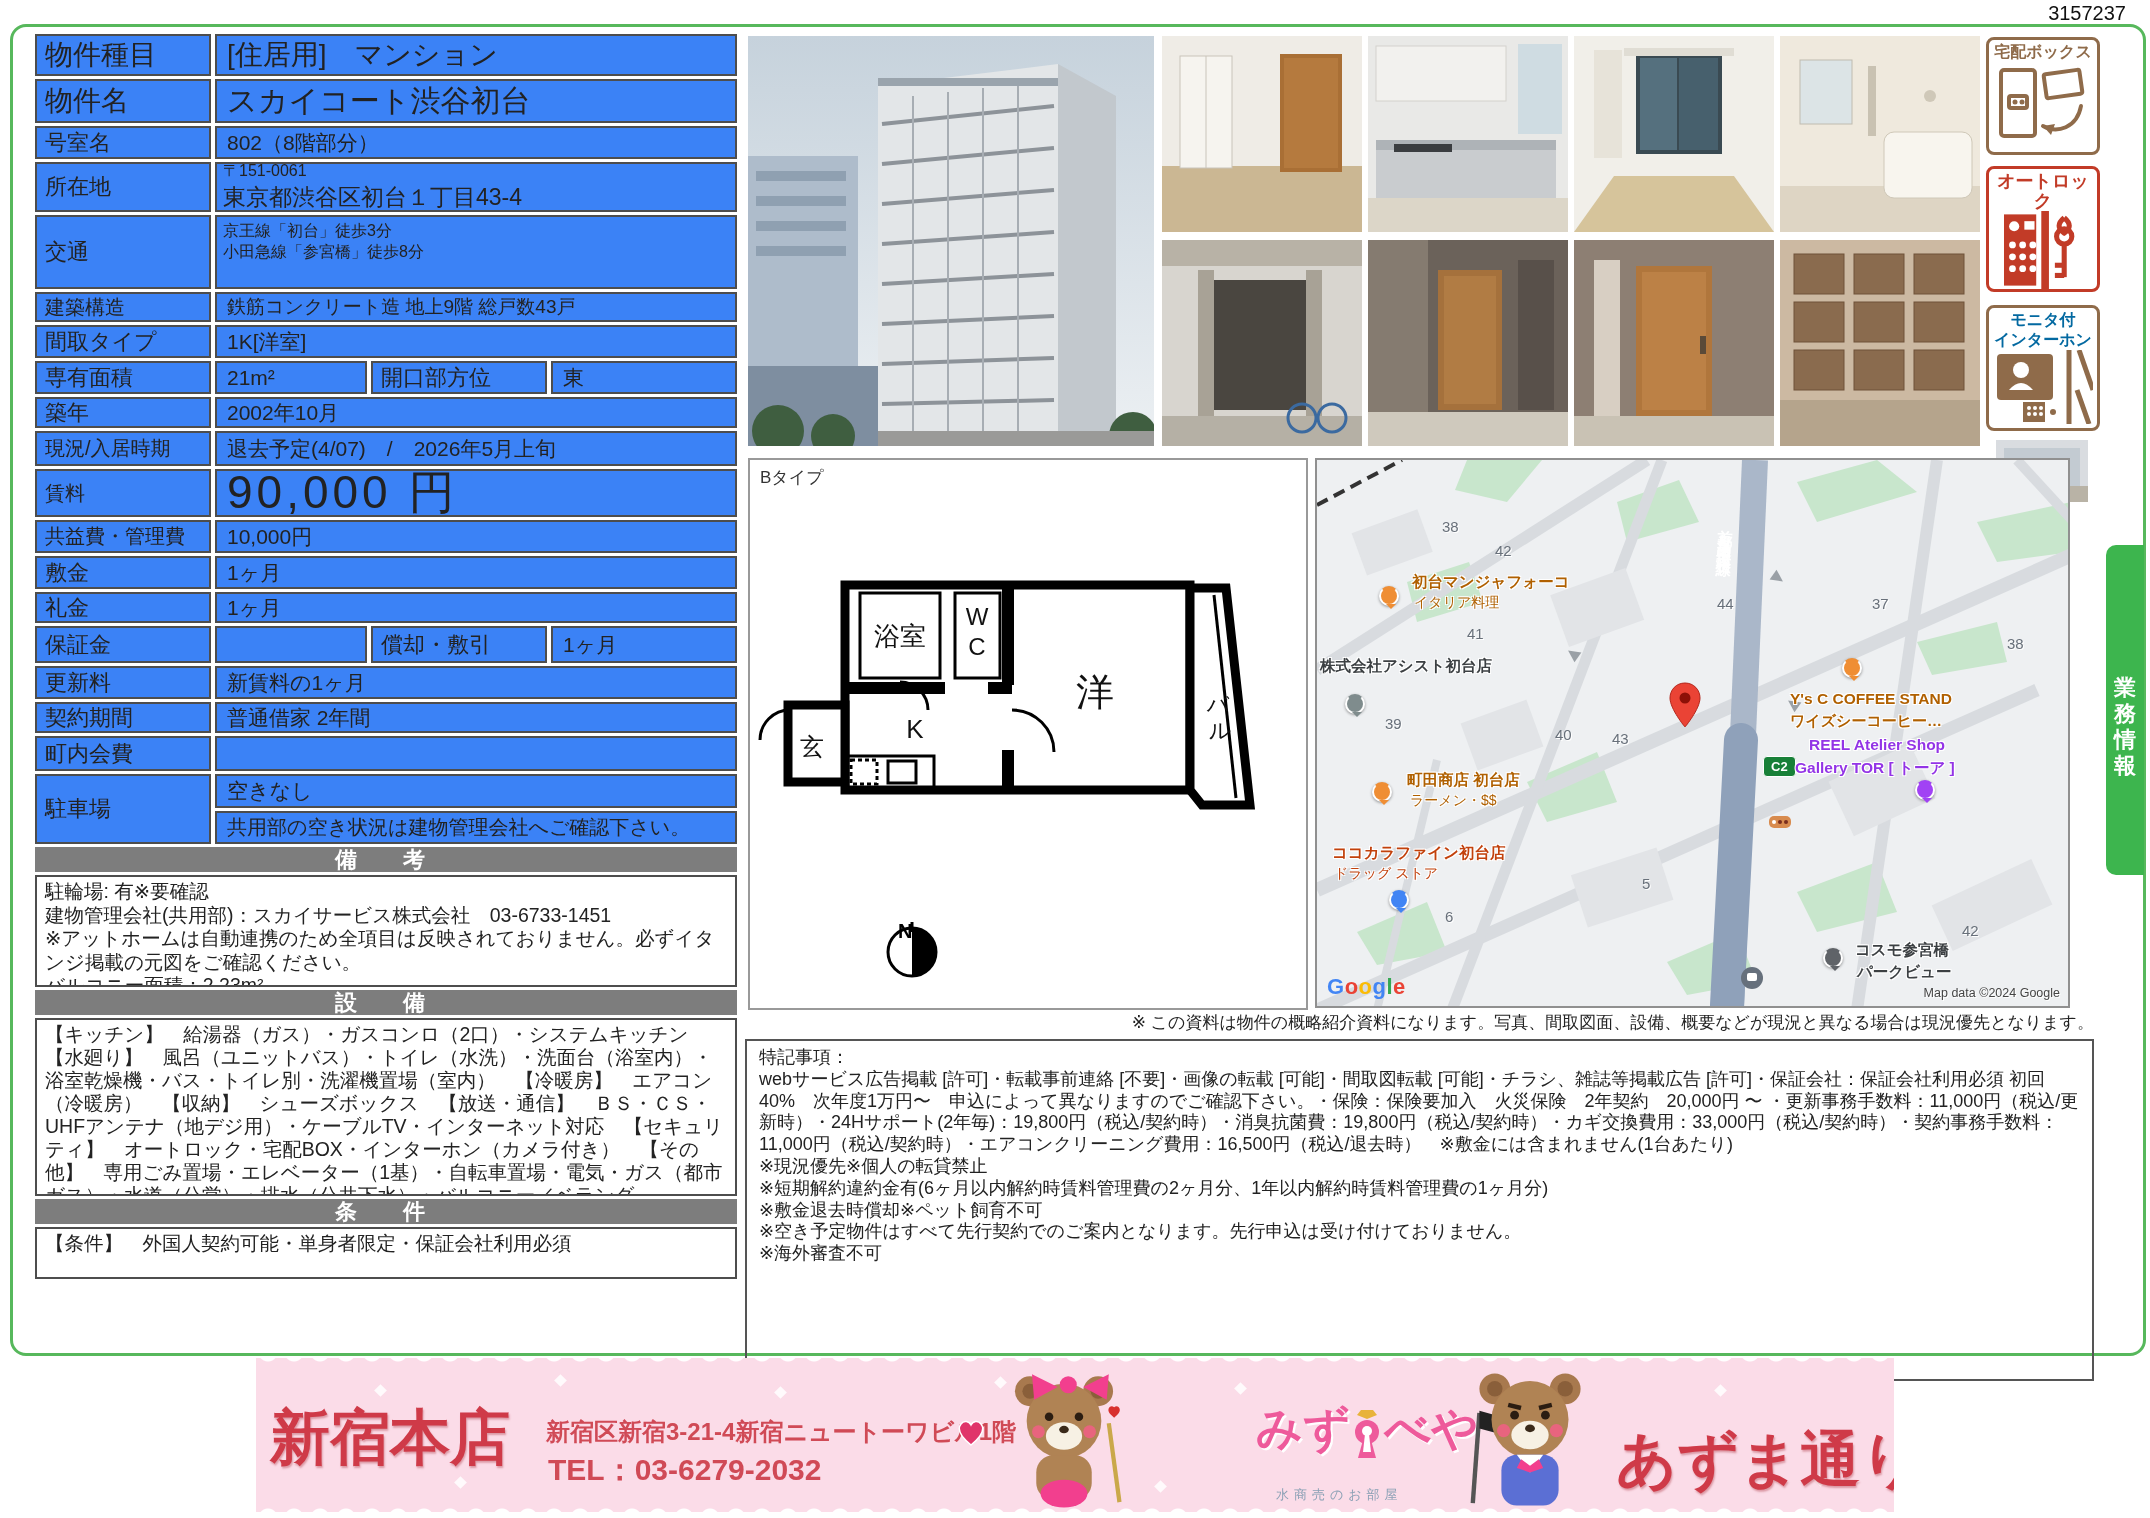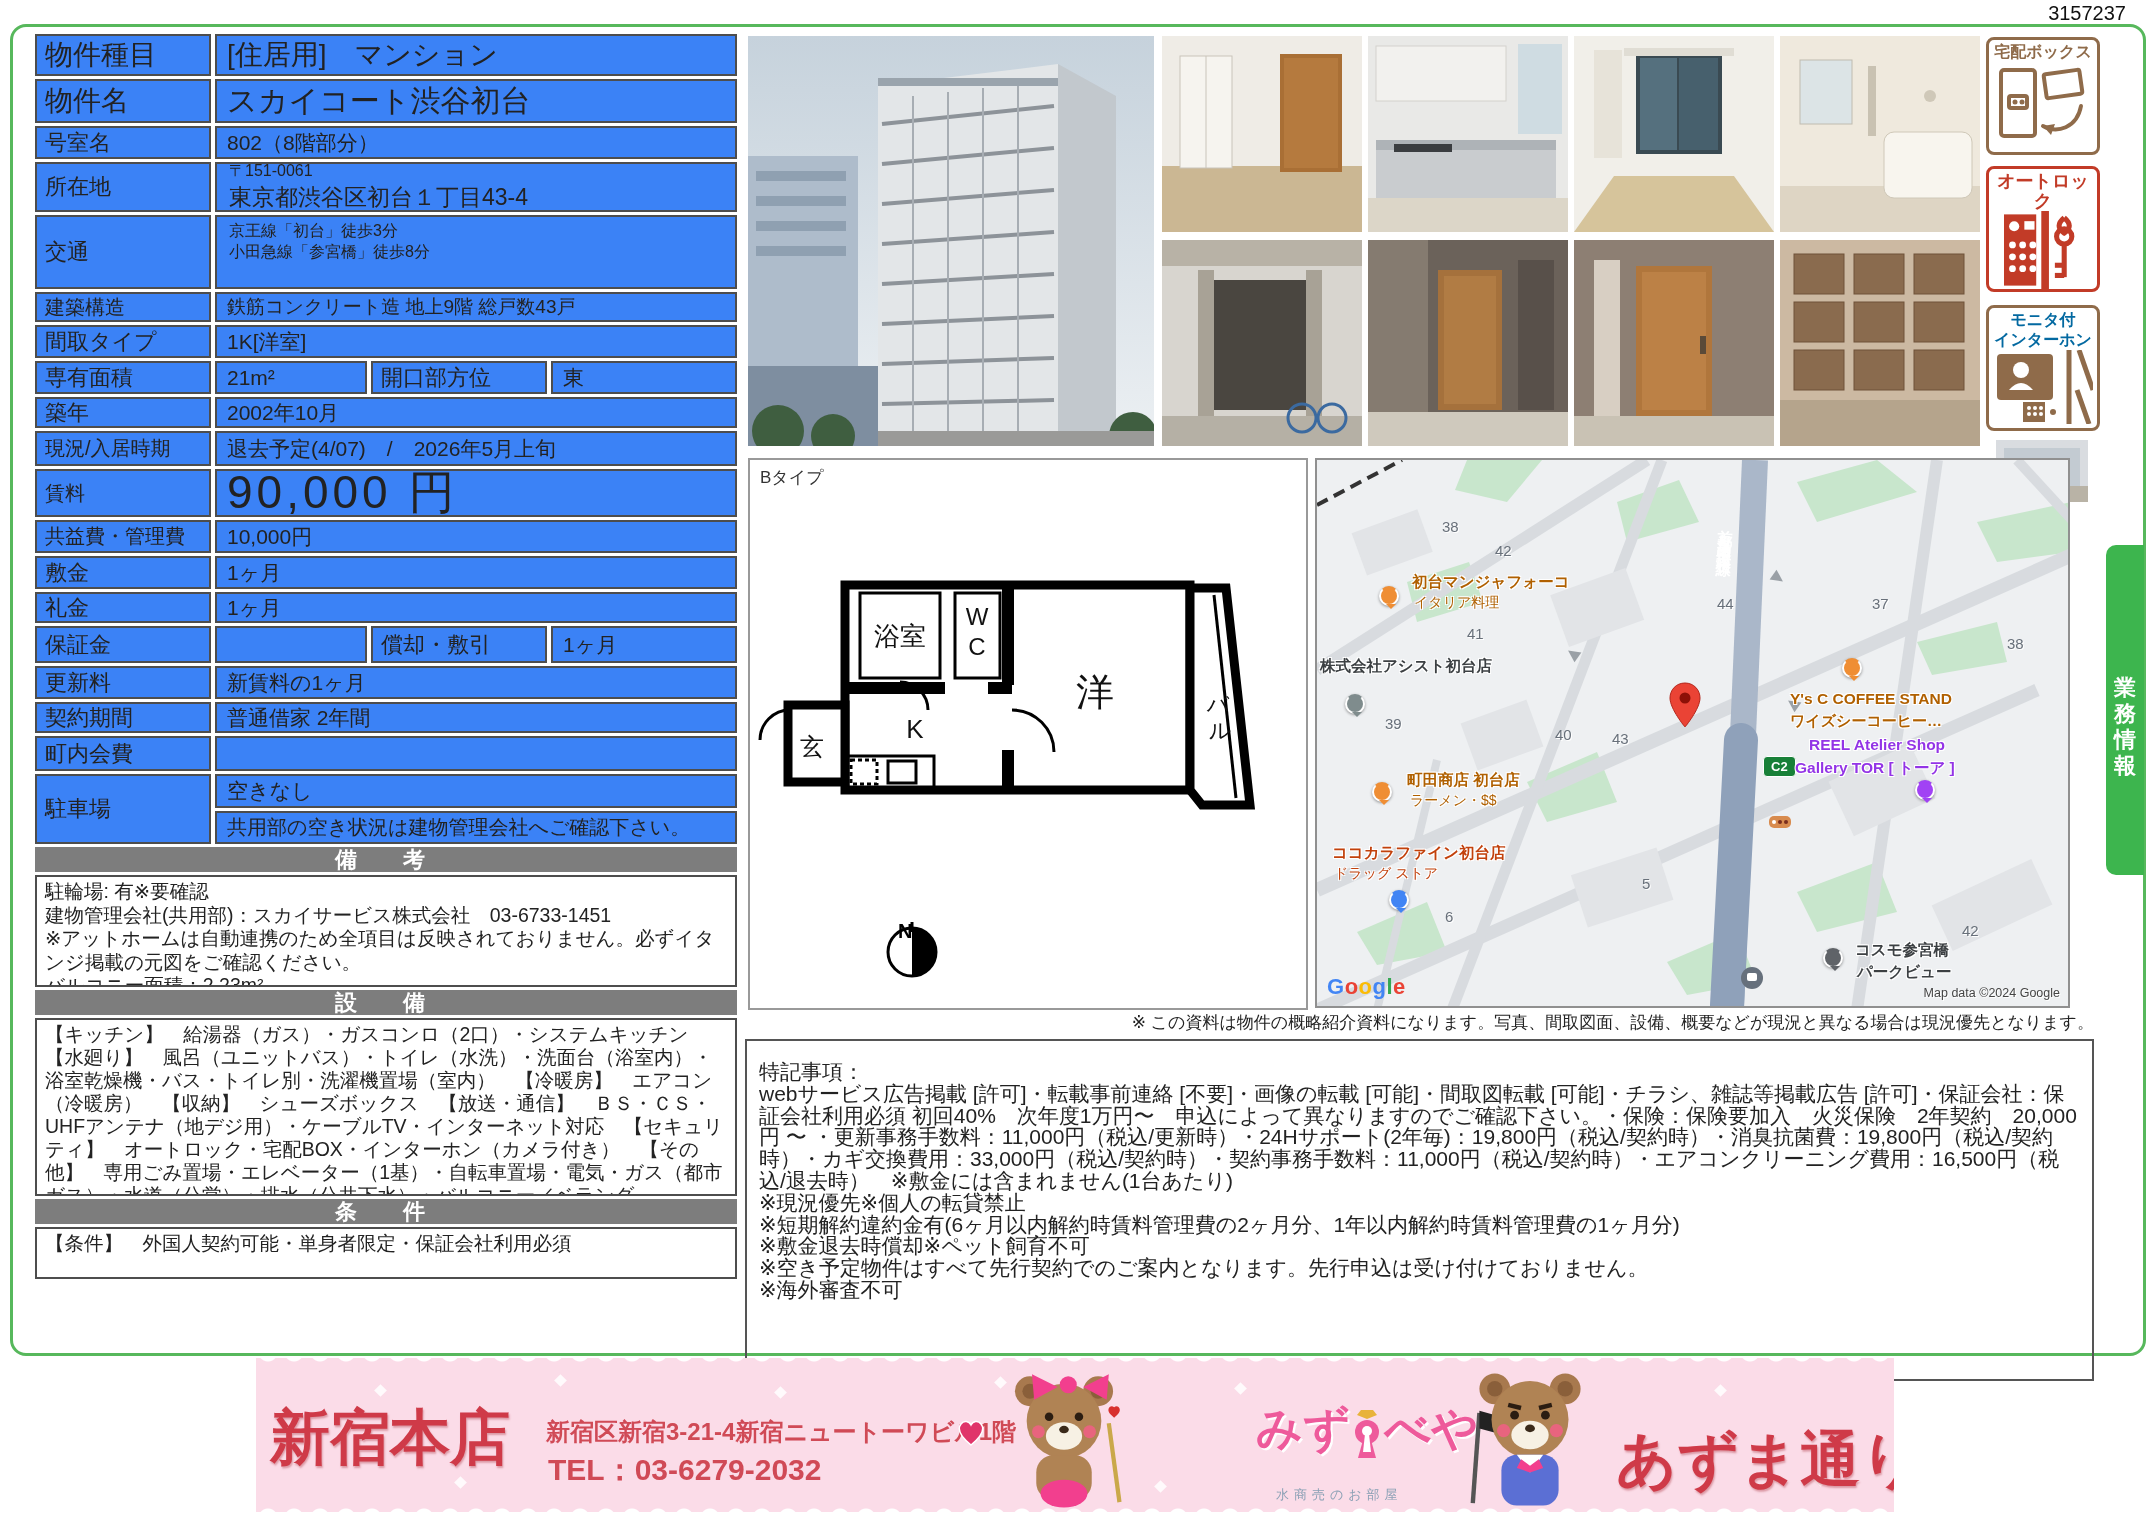--- a/index.html
+++ b/index.html
@@ -10,21 +10,21 @@
   #frame{left:10px;top:24px;width:2130px;height:1326px;border:3px solid #57b85c;border-radius:16px;}
   #biz-tab{left:2106px;top:545px;width:38px;height:330px;background:#3db54e;border-radius:10px 0 0 10px;
     display:flex;align-items:center;justify-content:center;}
   #biz-tab span{writing-mode:vertical-rl;color:#fff;font-size:22px;font-weight:bold;letter-spacing:26px;}
   #doc-number{right:24px;top:2px;font-size:20px;color:#111;}
   
   .trow{display:flex;gap:4px;margin-bottom:3px;}
   .cell{border:2px solid #4d4d4d;background:#3b82f6;display:flex;align-items:center;box-sizing:border-box;}
   .lcell{width:176px;padding-left:8px;font-size:22px;flex:none;}
   .vcell{flex:1;padding-left:10px;font-size:21px;}
-  .vcol{flex:1;display:flex;flex-direction:column;justify-content:center;align-items:flex-start;padding-left:12px;}
+  .vcol{flex:1;display:flex;flex-direction:column;justify-content:center;align-items:flex-start;padding-left:6px;}
   .bar{background:#7d7d7d;color:#fff;text-align:center;font-size:22px;font-weight:bold;letter-spacing:12px;
     display:flex;align-items:center;justify-content:center;margin-bottom:3px;}
   .tblock{border:2px solid #4d4d4d;background:#fff;padding:3px 8px;font-size:19.5px;line-height:23.5px;
     box-sizing:border-box;margin-bottom:3px;overflow:hidden;}
   .big1{font-size:28px;} .big2{font-size:30px;}
   .rent{font-size:46px;letter-spacing:4px;}
   
   .ph{position:absolute;overflow:hidden;background:#ddd;}
   
   .badge{position:absolute;width:114px;border-radius:8px;box-sizing:border-box;background:#fff;
@@ -37,21 +37,21 @@
   .msub{font-weight:normal;font-size:14px;}
   .mblock{position:absolute;font-size:15px;color:#68707a;text-shadow:1px 1px 0 #fff;}
   .pin{position:absolute;width:20px;height:20px;border-radius:50%;border:2.5px solid #fff;box-shadow:0 1px 3px rgba(0,0,0,.4);box-sizing:border-box;}
   .pin:after{content:"";position:absolute;left:5px;top:16px;border:5px solid transparent;border-top-color:inherit;}
   .poi-food{color:#b06000;} .poi-gray{color:#3c4043;} .poi-blue{color:#c2410c;} .poi-purple{color:#9334e6;}
   #hwy-label{left:398px;top:58px;writing-mode:vertical-rl;color:#fff;font-size:15px;font-weight:bold;letter-spacing:4px;transform:rotate(3deg);}
   #c2{left:446px;top:296px;background:#188038;color:#fff;font-size:13px;font-weight:bold;border-radius:4px;padding:2px 7px;border:1px solid #fff;}
   #glogo{left:10px;top:514px;font-size:22px;font-weight:bold;letter-spacing:.5px;}
   #mcopy{right:8px;bottom:6px;font-size:12.5px;color:#444;text-shadow:1px 1px 0 #fff;}
   
-  #notes{left:745px;top:1039px;width:1349px;height:342px;border:2px solid #555;box-sizing:border-box;padding:20px 12px;font-size:21px;line-height:21.8px;}
+  #notes{left:745px;top:1039px;width:1349px;height:342px;border:2px solid #555;box-sizing:border-box;padding:6px 12px;font-size:18px;line-height:21.8px;}
   #map-note{right:56px;top:1011px;font-size:17px;color:#222;white-space:nowrap;}
   
   #fpbox{left:748px;top:458px;width:560px;height:552px;border:2px solid #999;box-sizing:border-box;background:#fff;}
   #fp-type{position:absolute;left:10px;top:6px;font-size:17px;color:#333;}
   
   #banner{left:256px;top:1358px;width:1638px;height:154px;background:#fbdce8;overflow:hidden;}
   #banner:before{content:"";position:absolute;left:0;top:-6px;width:100%;height:18px;
     background:radial-gradient(circle at 12px 0px,#fff 9px,rgba(255,255,255,0) 10px);background-size:26px 18px;background-repeat:repeat-x;}
   #banner:after{content:"";position:absolute;left:0;bottom:-6px;width:100%;height:18px;
     background:radial-gradient(circle at 12px 18px,#fff 9px,rgba(255,255,255,0) 10px);background-size:26px 18px;background-repeat:repeat-x;}

